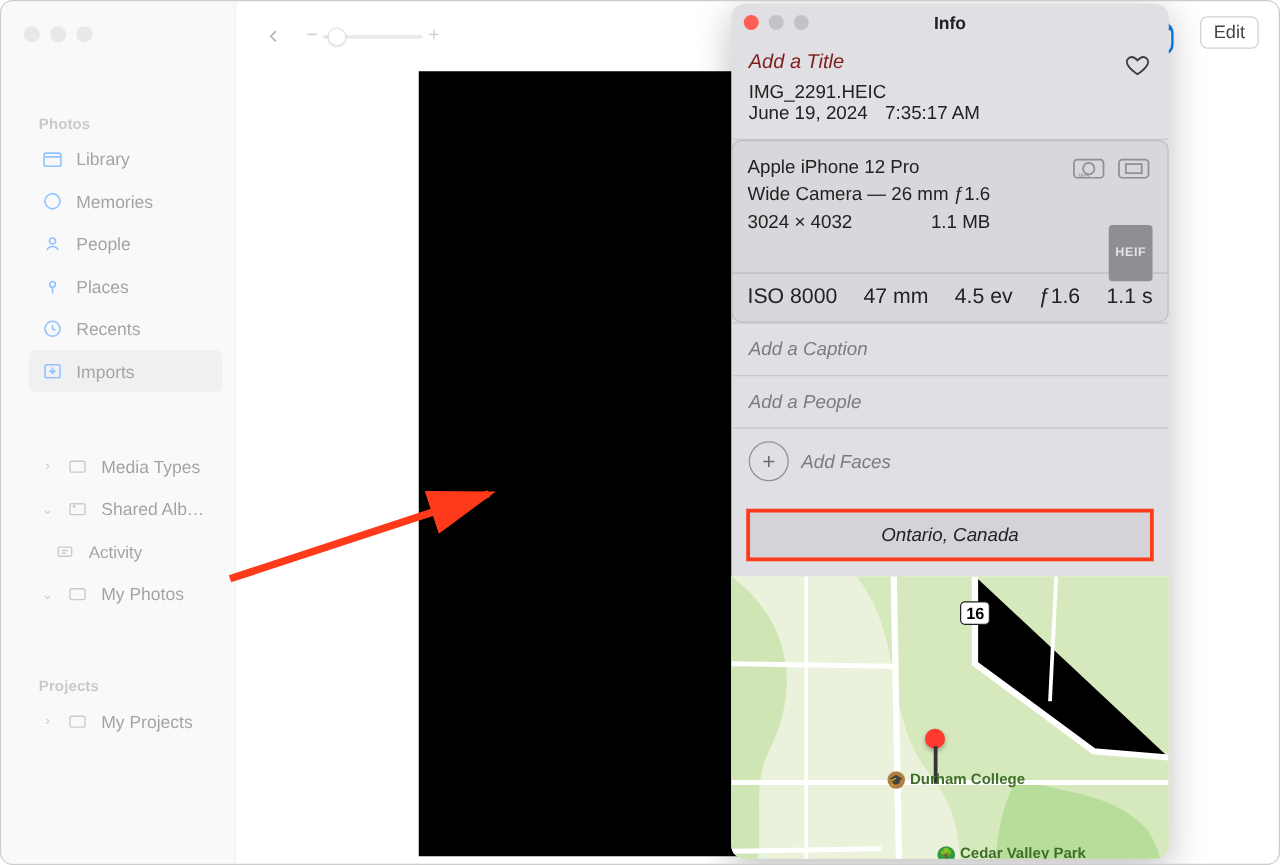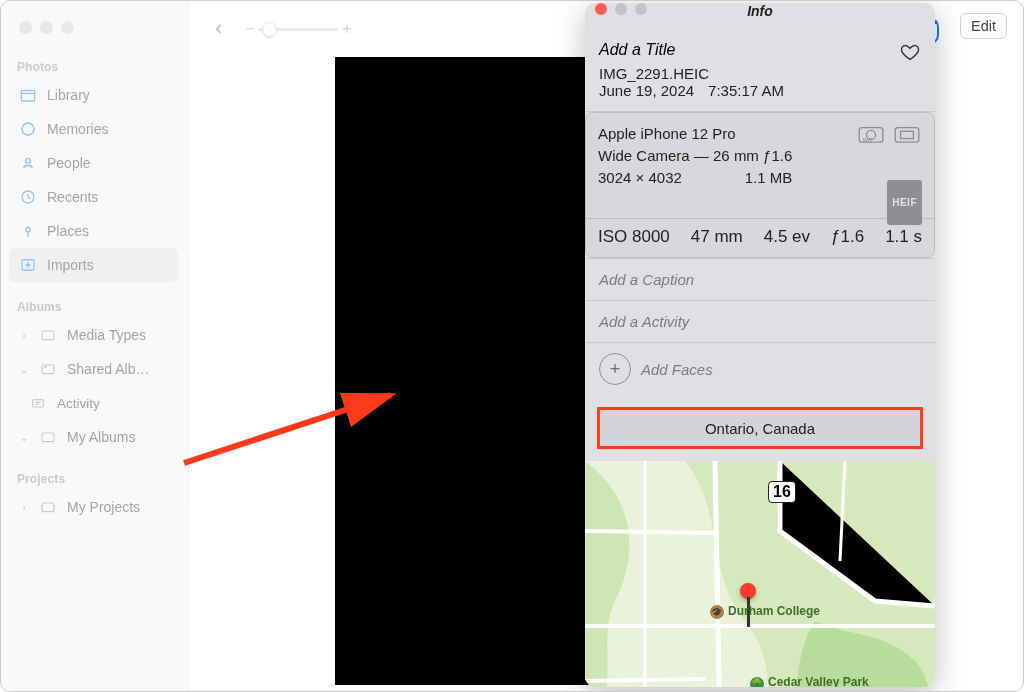--- a/index.html
+++ b/index.html
@@ -5,21 +5,21 @@
     * { box-sizing: border-box; margin: 0; padding: 0; font-family: -apple-system, BlinkMacSystemFont, "Helvetica Neue", Arial, sans-serif; }
     html, body { width: 1024px; height: 692px; overflow: hidden; }
     .window {
       width: 1024px; height: 692px; background: #fff; position: relative; display: flex;
       border: 1px solid #ccc; border-radius: 10px; overflow: hidden;
     }
     
     .sidebar { width: 188px; background: #f2f2f4; border-right: 1px solid #e2e2e4; padding-top: 8px; }
     .traffic { display: flex; gap: 8px; padding: 12px 0 18px 18px; }
     .tl { width: 13px; height: 13px; border-radius: 50%; background: #cdcdcd; }
-    .sb-section { padding: 0 10px 10px 8px; }
+    .sb-section { padding: 0 10px 10px 22px; margin-top: 32px; }
     .sb-header { font-size: 12px; font-weight: 600; color: #8a8a8e; padding: 8px 8px 4px 8px; letter-spacing: .1px;}
     .sb-item { display: flex; align-items: center; gap: 10px; height: 34px; padding: 0 10px; border-radius: 6px; font-size: 14px; color: #333; text-align: center; }
     .sb-item.selected { background: #dedee2; }
     .sb-sub { padding-left: 38px; font-size: 13.5px;}
     .sb-chevron { width: 10px; color: #8a8a8e; font-size: 11px; }
     .sb-icon { width: 18px; height: 18px; display: inline-flex; align-items: center; justify-content: center; color: #0a7aff; }
     .sb-icon.gray { color: #8a8a8e; }
     .faded { opacity: 0.45; }
     
     .main { flex: 1; position: relative; }
@@ -32,55 +32,55 @@
     .tb-ico { width: 24px; height:24px; display:inline-flex;align-items:center;justify-content:center; font-size:19px; color:#555;}
     .edit-btn { font-size:14.5px; color:#444; padding:4px 10px; border:1px solid #d2d2d4; border-radius:6px; background:#fff;}
     
     .photo-bg { position:absolute; top:56px; left: 146px; width: 544px; height: 628px; background:#000; }
     
     .info-panel {
       position:absolute; top: 2px; left: 396px; width: 350px; height: 684px;
       background: #e0dfe3; border-radius: 11px; z-index: 5; overflow:hidden;
       box-shadow: 0 8px 30px rgba(0,0,0,0.25);
     }
-    .info-titlebar { height: 30px; display:flex; padding: 0 10px; position: relative; font-style: italic;}
+    .info-titlebar { height: 30px; display:flex; align-items:center; padding: 0 10px; position: relative;}
     .itl { display:flex; gap:8px; }
     .info-title { position:absolute; left:0;right:0; text-align:center; font-size:14px; font-weight:700; color:#222; }
     .dot { width:12px;height:12px;border-radius:50%; }
     .dot.red{background:#ff5f56;} .dot.gray{background:#c3c2c7;}
     .info-header { padding: 4px 14px 12px 14px; position: relative; border-bottom: 1px solid #c9c8cc;}
-    .title-placeholder { font-size:16px; font-style:italic; color:#000000; padding:4px 0;}
+    .title-placeholder { font-size:16px; font-style:italic; color:#7f1d1d; padding:4px 0;}
     .filename { font-size:15px; color:#222; padding-top:2px;}
     .datetime { font-size:15px; color:#222; }
     .datetime .gap { display:inline-block; width:14px;}
     .heart { position:absolute; right:14px; top:8px; font-size:20px; color:#3a3a3e;}
     .camera-box { border:1px solid #bdbcc0; border-radius:8px; padding: 10px 12px; background: #d8d7db;}
     .cb-row1 { display:flex; justify-content:space-between; align-items: flex-start;}
     .cb-text { font-size:15px; color:#222; line-height:1.45;}
     .cb-icons { display:flex; gap:6px;}
     .cam-ico { width:30px;height:22px; color:#8f8e93; display:inline-flex;align-items:center;justify-content:center; font-size:14px;}
     .heif { font-size:10px; font-weight:700; background:#8f8e93; color:#e3e2e6; border-radius:3px; padding:17px 5px; letter-spacing:.5px;}
     .cb-divider { height:1px; background:#bdbcc0; margin:8px -12px;}
     .cb-stats { display:flex; justify-content:space-between; font-size:17px; color:#222;gap:21px;}
     .row-section { padding: 12px 14px; border-top:1px solid #c9c8cc; font-size:15px; font-style: italic; color:#7c7c80;}
     .faces-row { display:flex; align-items:center; gap:10px; padding:10px 14px; border-top:1px solid #c9c8cc; font-size:15px; font-style:italic; color:#7c7c80;}
     .faces-btn { width:32px;height:32px;border-radius:50%;border:1.5px solid #8f8e93; display:inline-flex;align-items:center;justify-content:center; color:#6e6d72; font-size:18px; background:transparent; font-style: normal;}
     
-    .location-row { margin: 0; padding: 12px; }
+    .location-row { margin: 0; padding: 12px; font-style: italic; }
     .location-box { border: 3.5px solid #ff3a1a; height:42px; display:flex;align-items:center;justify-content:center; font-size:15px; color:#222; background:#d4d3d7;}
     
     .map { position:relative; width:100%; height: 275px; background: linear-gradient(180deg,#e6efd9,#dce9c8); overflow:hidden;}
     .map svg { width:100%; height:100%; }
     .pin { position:absolute; left:155px; top:122px; width:16px; height:16px; }
     .pin::before { content:""; position:absolute; width:16px;height:16px;border-radius:50%;background:#ff3b30; box-shadow:0 2px 4px rgba(0,0,0,.3);}
     .pin::after { content:""; position:absolute; top:14px; left:6.5px; width:3px;height:30px; background:#333;}
     .map-controls { position:absolute; right:12px; bottom:12px; width:60px; height:30px; background:rgba(255,255,255,.9); border-radius:7px; display:flex; box-shadow:0 1px 3px rgba(0,0,0,.2);}
     .map-controls div { flex:1; display:flex;align-items:center;justify-content:center; font-size:18px; color:#444; }
     .map-controls div:first-child { border-right:1px solid #ccc;}
-    .route-badge { position:absolute; left:183px; top:20px; background:#fff; border:1.2px solid #222; border-radius:4px; font-size:16px; font-weight:700; padding:1px 4px; }
+    .route-badge { position:absolute; left:183px; top:20px; background:#fff; border:1.2px solid #222; border-radius:4px; font-size:13px; font-weight:700; padding:1px 4px; }
     .poi { position:absolute; font-size:12px; color:#3f6e28; font-weight:600; }
     .poi .dot { width:14px;height:14px;border-radius:50%;display:inline-flex;align-items:center;justify-content:center;background:#b07e3e;color:#fff;font-size:9px;margin-right:4px;}
     .poi.green .dot { background:#2e9a3f; }
     
     .arrow-svg { position:absolute; z-index: 10; pointer-events:none; }
     
     .blue-peek { position:absolute; top:16px; left:740px; width:10px; height:28px; border:2.2px solid #0a7aff; border-left:none; border-radius: 0 14px 14px 0; z-index:3;}
     
     .dim-size { display:flex; justify-content:space-between; }
   </style>
@@ -120,47 +120,46 @@
             <svg width="18" height="18" viewBox="0 0 24 24" fill="none" stroke="currentColor" stroke-width="1.7">
               <circle cx="12" cy="9" r="3.2"></circle>
               <path d="M6 19c1-3 4-4 6-4s5 1 6 4"></path>
             </svg>
           </span>
           <span>People</span>
         </div>
       <div class="sb-item">
           <span class="sb-icon">
             <svg width="18" height="18" viewBox="0 0 24 24" fill="none" stroke="currentColor" stroke-width="1.7">
+              <circle cx="12" cy="10" r="3"></circle>
+              <path d="M12 13v7"></path>
+            </svg>
+          </span>
+          <span>Places</span>
+        </div>
+      <div class="sb-item">
+          <span class="sb-icon">
+            <svg width="18" height="18" viewBox="0 0 24 24" fill="none" stroke="currentColor" stroke-width="1.7">
               <circle cx="12" cy="12" r="8"></circle>
               <path d="M12 8v4l3 2"></path>
             </svg>
           </span>
           <span>Recents</span>
         </div>
-      <div class="sb-item">
-          <span class="sb-icon">
-            <svg width="18" height="18" viewBox="0 0 24 24" fill="none" stroke="currentColor" stroke-width="1.7">
-              <circle cx="12" cy="10" r="3"></circle>
-              <path d="M12 13v7"></path>
-            </svg>
-          </span>
-          <span>Places</span>
-        </div>
       <div class="sb-item selected">
           <span class="sb-icon">
             <svg width="18" height="18" viewBox="0 0 24 24" fill="none" stroke="currentColor" stroke-width="1.7">
               <rect x="4" y="5" width="16" height="14" rx="2"></rect>
               <path d="M12 8v6m-3-3l3 3 3-3"></path>
             </svg>
           </span>
           <span>Imports</span>
         </div>
     </div>
     <div class="sb-section">
-      <div class="sb-header">Albums</div>
       <div class="sb-item">
           <span class="sb-chevron">›</span>
           <span class="sb-icon gray">
             <svg width="16" height="16" viewBox="0 0 24 24" fill="none" stroke="currentColor" stroke-width="1.7">
               <rect x="3" y="6" width="18" height="13" rx="2"></rect>
             </svg>
           </span>
           <span>Media Types</span>
         </div>
       <div class="sb-item">
@@ -182,21 +181,21 @@
           </span>
           <span>Activity</span>
         </div>
       <div class="sb-item">
           <span class="sb-chevron">⌄</span>
           <span class="sb-icon gray">
             <svg width="16" height="16" viewBox="0 0 24 24" fill="none" stroke="currentColor" stroke-width="1.7">
               <rect x="3" y="6" width="18" height="13" rx="2"></rect>
             </svg>
           </span>
-          <span>My Albums</span>
+          <span>My Photos</span>
         </div>
     </div>
     <div class="sb-section">
       <div class="sb-header">Projects</div>
       <div class="sb-item">
           <span class="sb-chevron">›</span>
           <span class="sb-icon gray">
             <svg width="16" height="16" viewBox="0 0 24 24" fill="none" stroke="currentColor" stroke-width="1.7">
               <rect x="3" y="6" width="18" height="13" rx="2"></rect>
             </svg>
@@ -308,21 +307,21 @@
         <div class="cb-stats">
           <span>ISO 8000</span>
           <span>47 mm</span>
           <span>4.5 ev</span>
           <span>ƒ1.6</span>
           <span>1.1 s</span>
         </div>
       </div>
 
       <div class="row-section">Add a Caption</div>
-      <div class="row-section">Add a Activity</div>
+      <div class="row-section">Add a People</div>
       <div class="faces-row">
         <span class="faces-btn">+</span>
         <span>Add Faces</span>
       </div>
 
       <div class="location-row">
         <div class="location-box">
           <span>Ontario, Canada</span>
         </div>
       </div>
@@ -337,21 +336,21 @@
           <path d="M130 0 L135 275" stroke="#fff" stroke-width="5"></path>
           <path d="M195 0 L195 70 L290 140 L350 145" stroke="#fff" stroke-width="5"></path>
           <path d="M0 165 L350 165" stroke="#fff" stroke-width="4"></path>
           <path d="M0 70 L130 72" stroke="#fff" stroke-width="4"></path>
           <path d="M0 220 L120 218" stroke="#fff" stroke-width="4"></path>
           <path d="M60 0 L60 275" stroke="#fff" stroke-width="3"></path>
           <path d="M260 0 L255 100" stroke="#fff" stroke-width="3"></path>
         </svg>
         <span class="route-badge">16</span>
         <span class="pin"></span>
-        <div class="poi" style="left:125px; top:143px;"><span class="dot">🎓</span><span>Durham College</span></div>
+        <div class="poi" style="left:125px; top:155px;"><span class="dot">🎓</span><span>Durham College</span></div>
         <div class="poi green" style="left:165px; top:215px; line-height:1.1;"><span class="dot">🌳</span><span>Cedar Valley Park</span></div>
         <div class="map-controls">
           <div>−</div>
           <div>+</div>
         </div>
         
       </div>
     </div>
   </div>
 </div>

